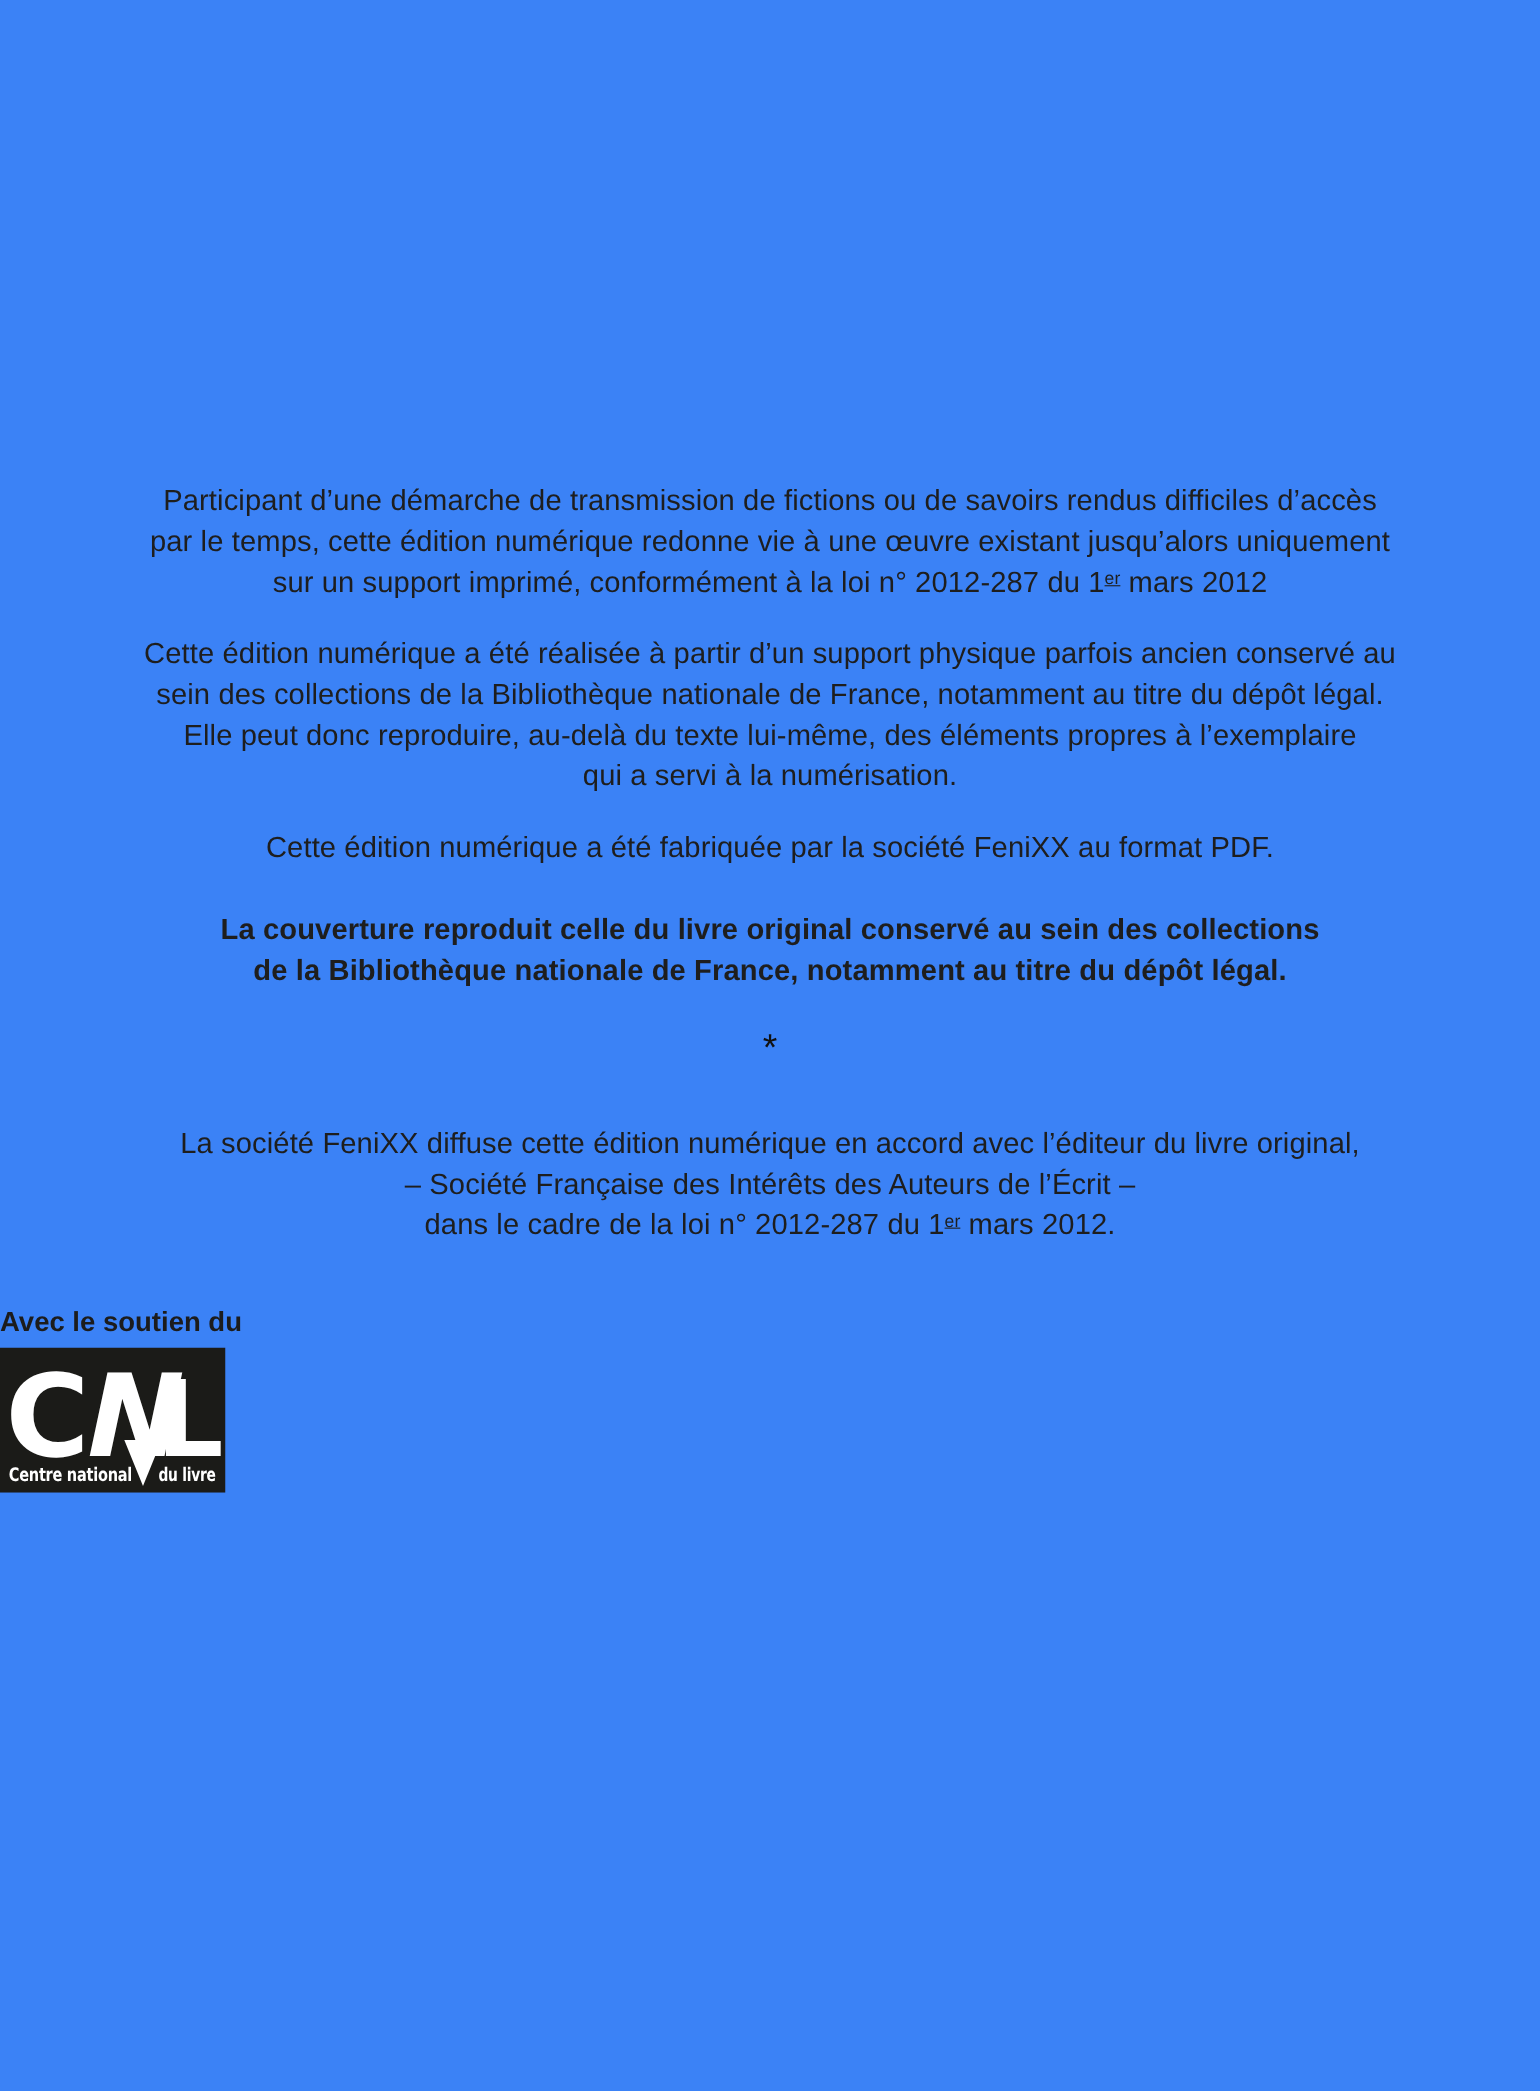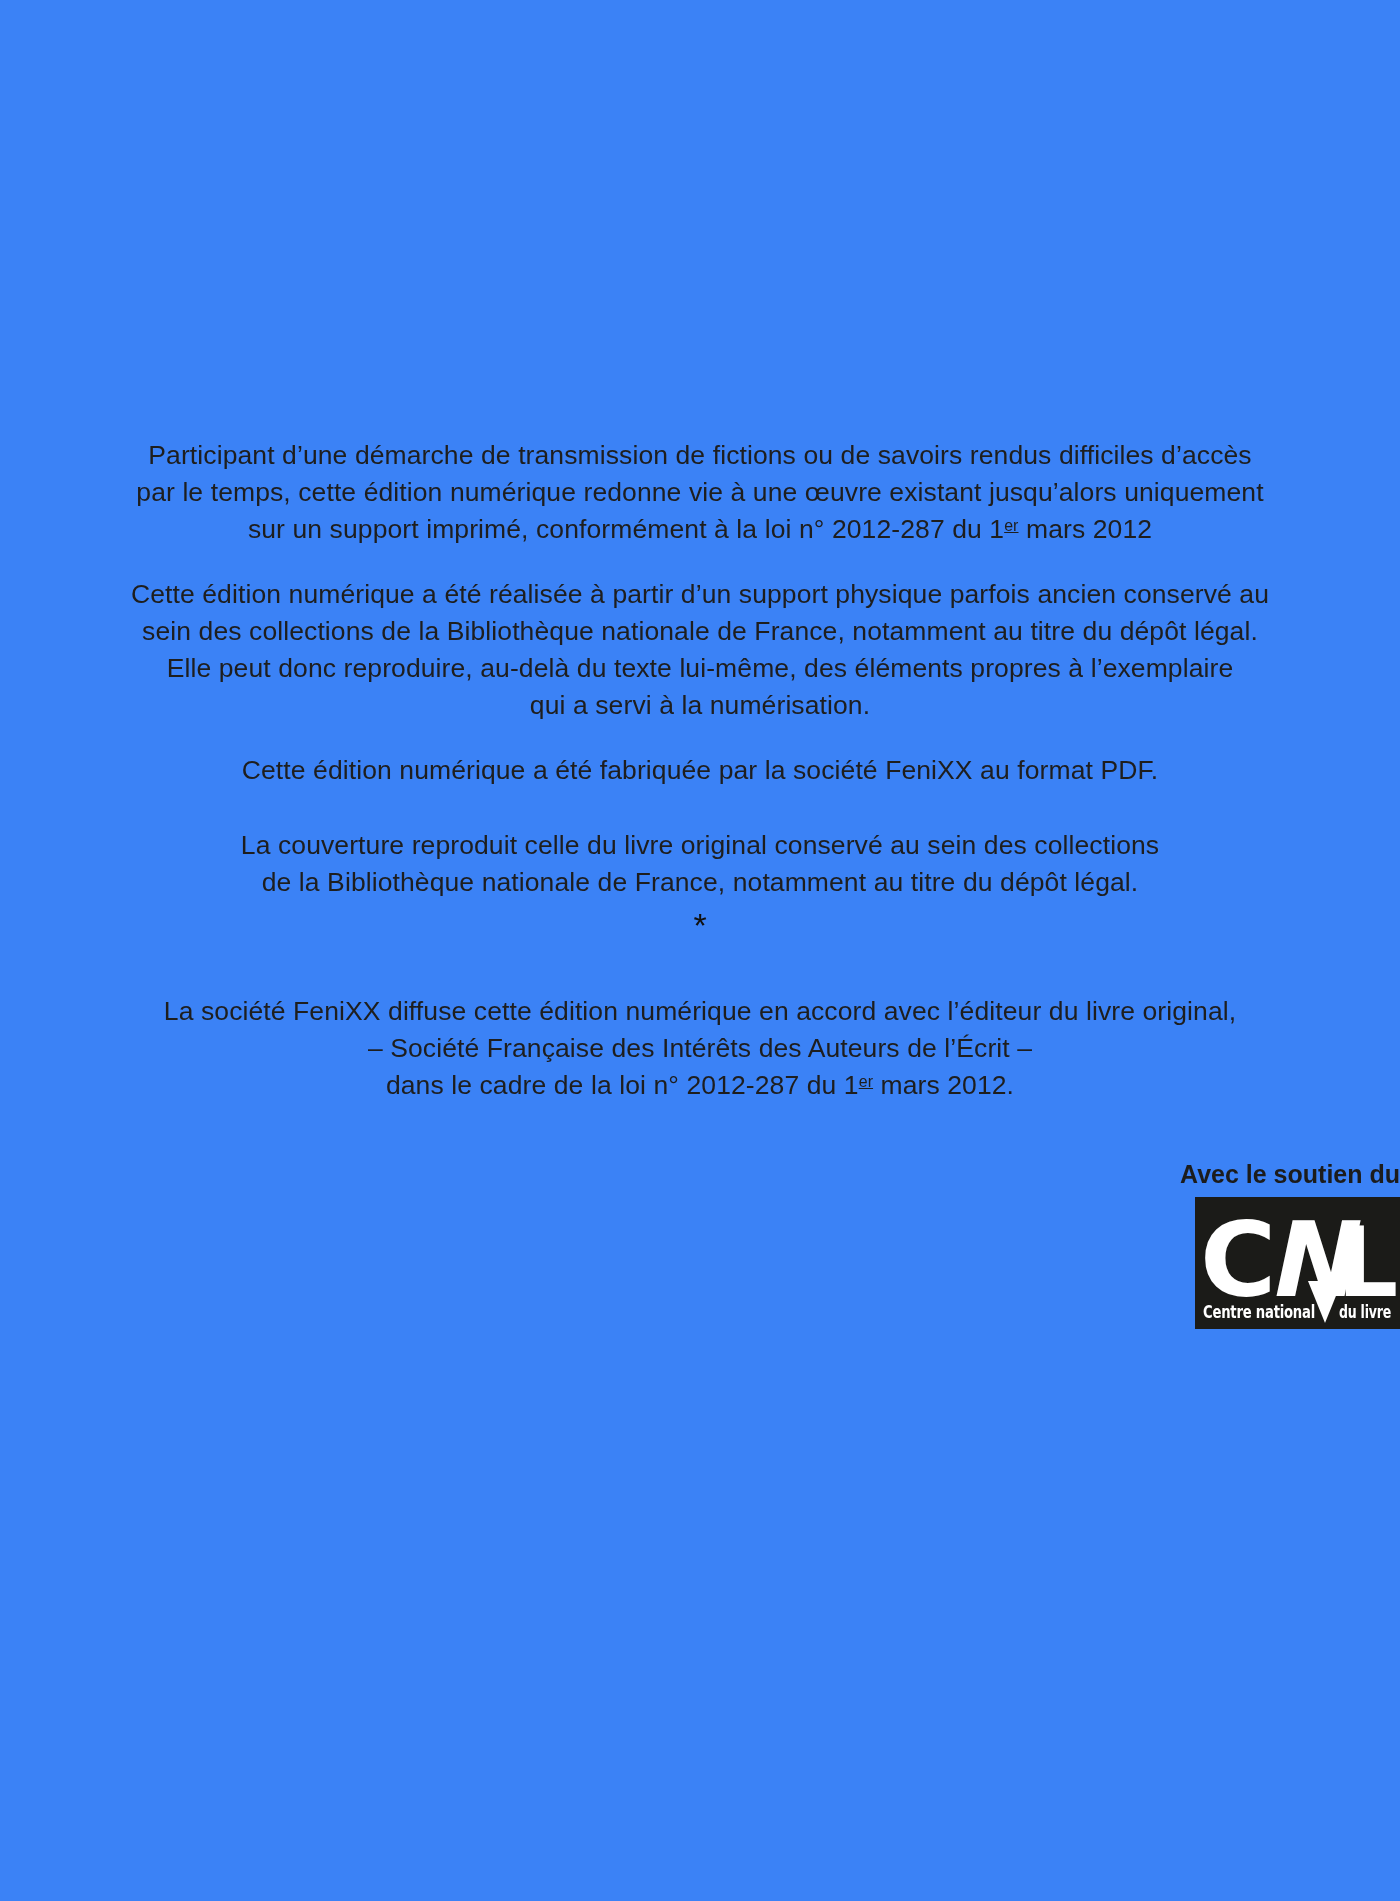--- a/index.html
+++ b/index.html
@@ -14,21 +14,21 @@
     color: #1e1e1e;
   }
 
   .content {
     padding-top: 437px;
     text-align: center;
   }
 
   .block { margin: 0 0 28px 0; }
   #blocks > :nth-child(3) { margin-bottom: 38px; }   
-  #blocks > :nth-child(4) { margin-bottom: 6px; }   
+  #blocks > :nth-child(4) { margin-bottom: 34px; font-weight: bold; }   
   #blocks > :nth-child(5) { margin-bottom: 49px; }   
   #blocks > :last-child   { margin-bottom: 16px; }
 
   .line {
     display: block;
     white-space: nowrap;
     font-size: 26.5px;
     line-height: 37px;
     letter-spacing: 0.1px;
   }
@@ -41,21 +41,21 @@
     top: -0.45em;
     text-decoration: underline;
   }
 
   .separator-block {
     font-size: 34px;
     line-height: 37px;
     color: #111111;
   }
 
-  .support { margin-top: 55px; text-align: right; }
+  .support { margin-top: 55px; text-align: left; }
 
   .support-caption {
     font-size: 25px;
     line-height: 30px;
     font-weight: bold;
     color: #1c1c1c;
     margin-bottom: 8px;
   }
 
   .cnl-logo { display: inline-block; vertical-align: top; }

